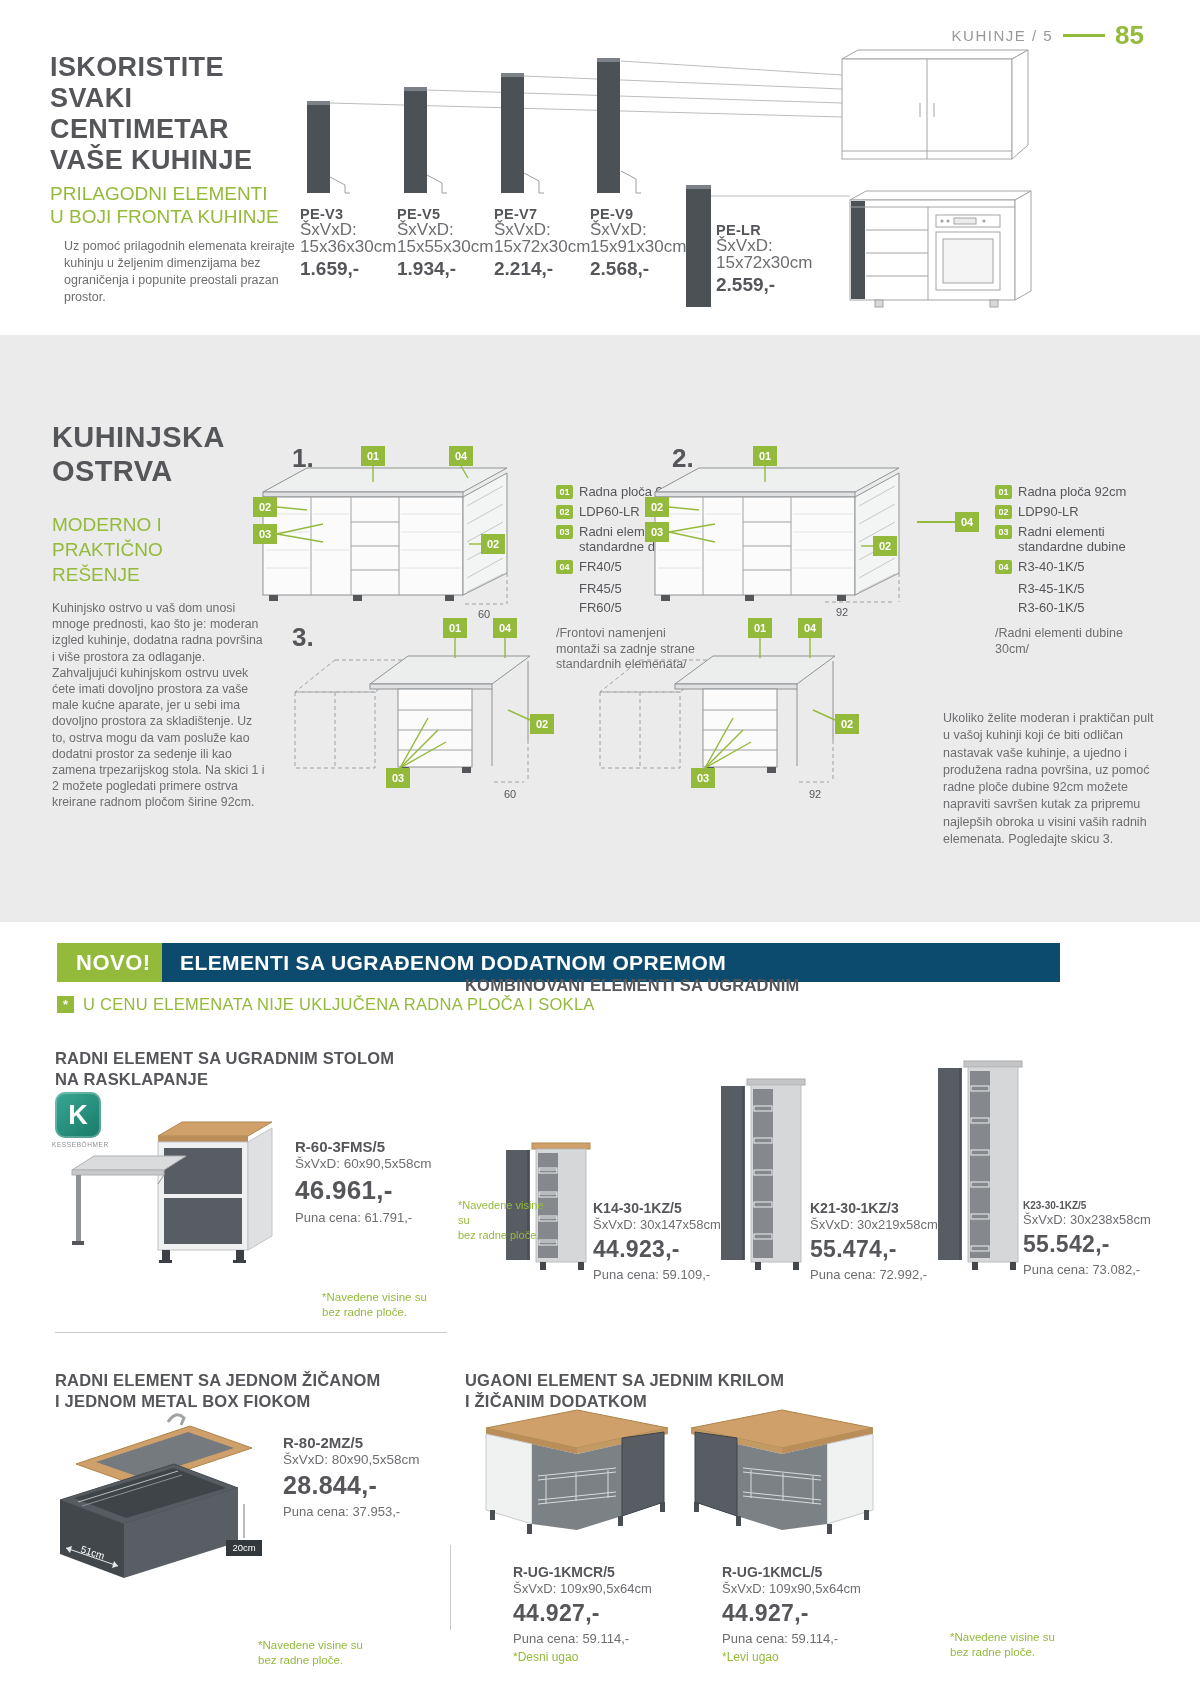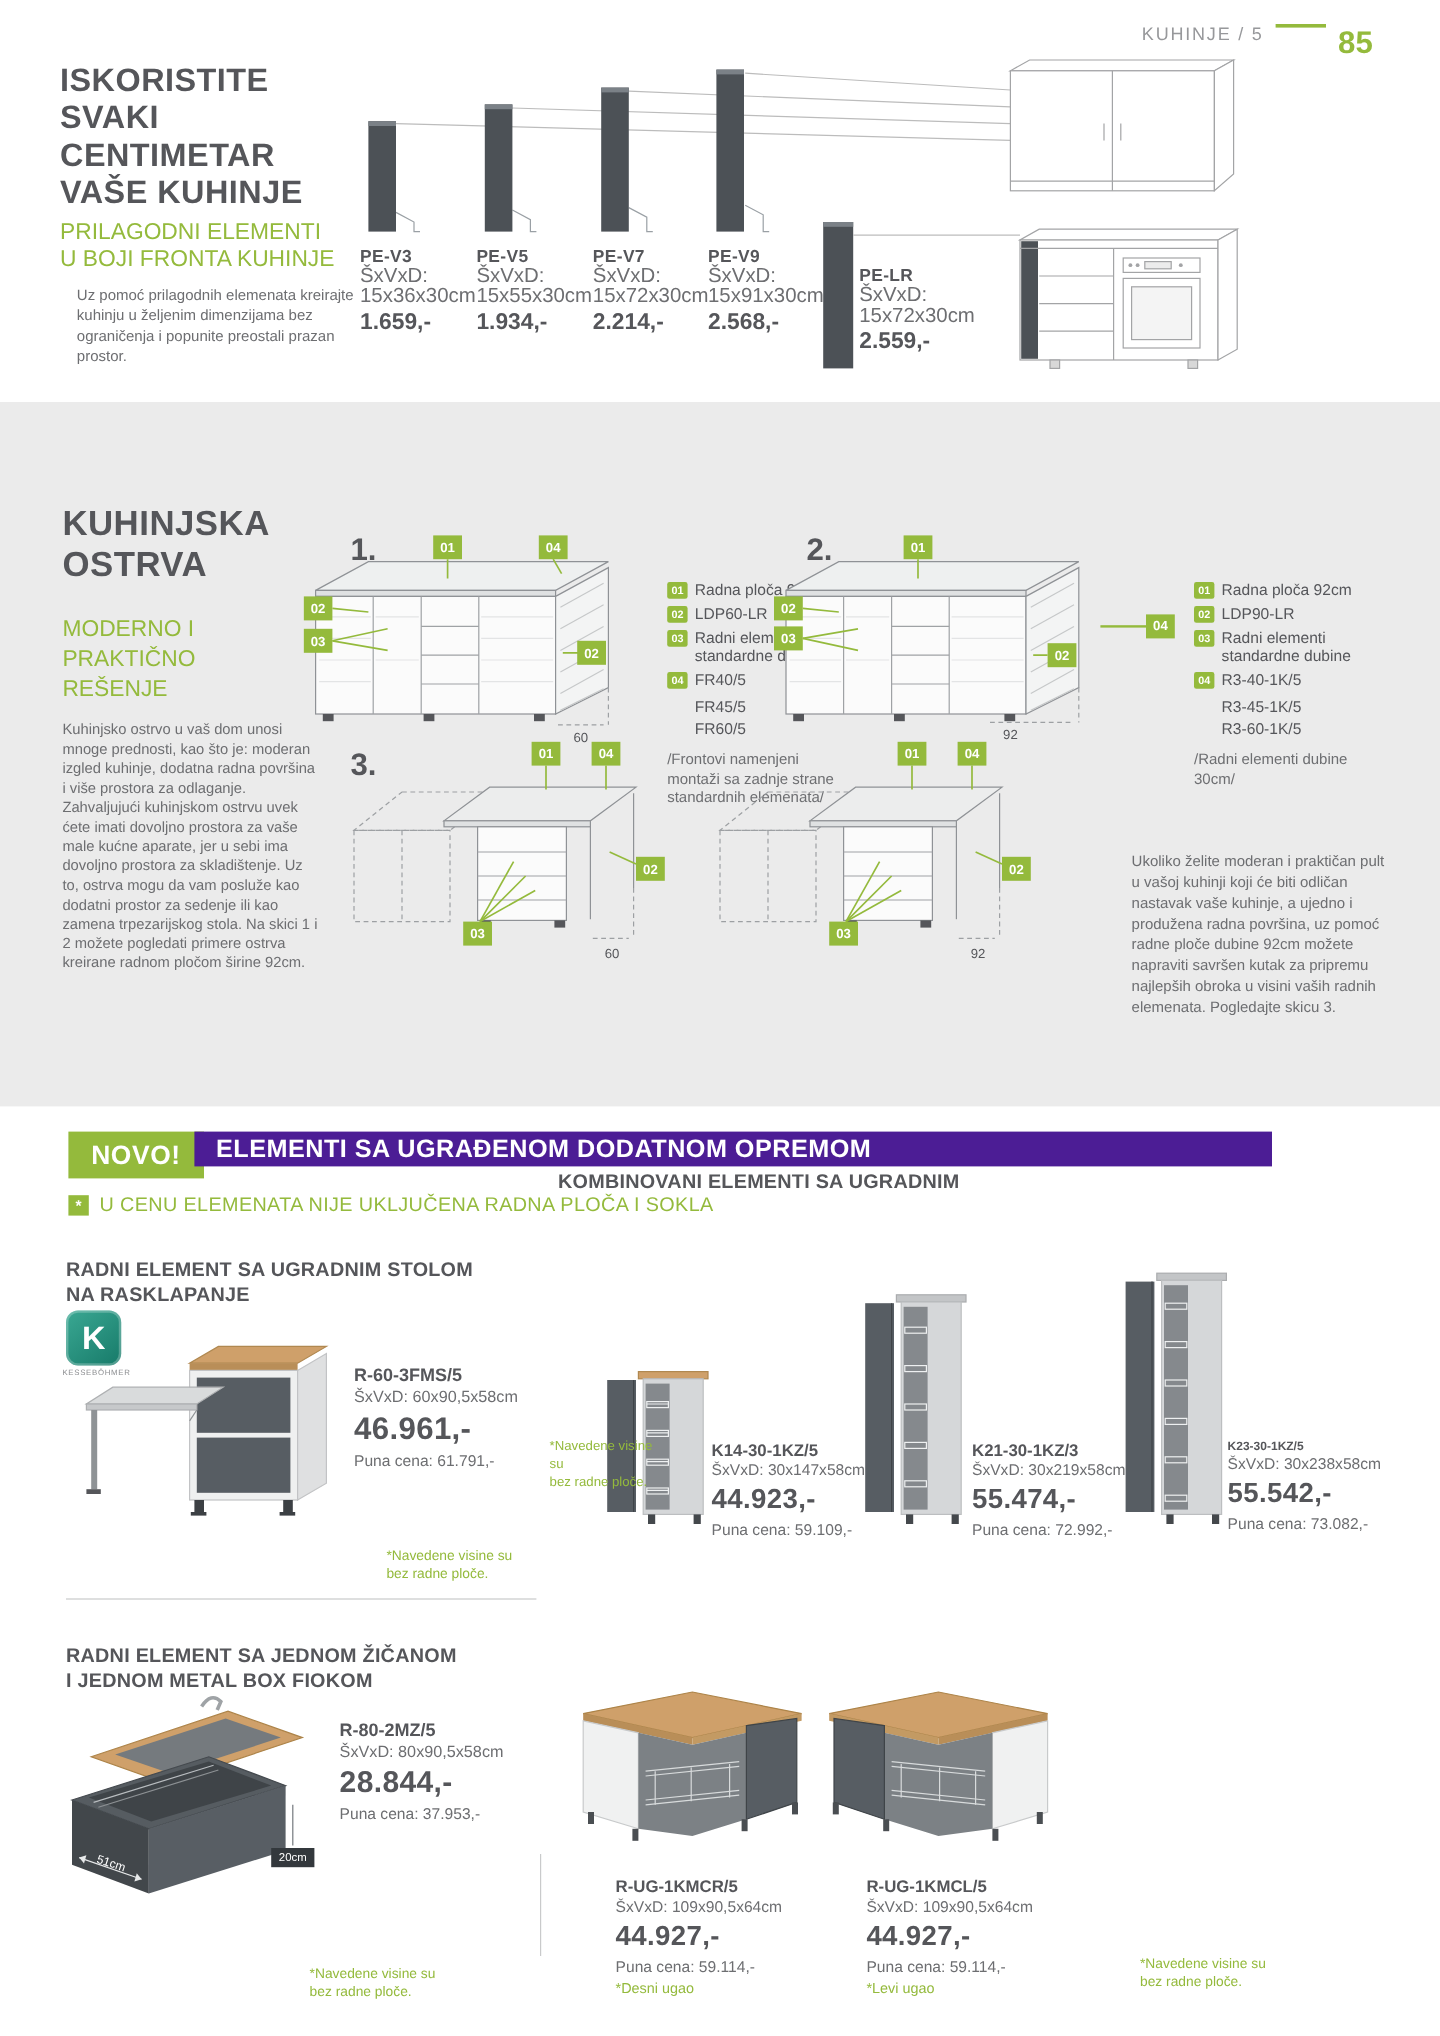--- a/index.html
+++ b/index.html
@@ -1,21 +1,21 @@
 <!DOCTYPE html>
 <html><head>
 <meta charset="utf-8">
 <style>
 *{margin:0;padding:0;box-sizing:border-box}
 body{background:#fff}
 .page{position:relative;width:1200px;height:1697px;background:#ffffff;overflow:hidden;
   font-family:"Liberation Sans",sans-serif;color:#6d6e71}
 .abs{position:absolute}
 
-.header{position:absolute;top:20px;right:56px;display:flex;align-items:flex-start;gap:10px}
+.header{position:absolute;top:20px;right:56px;display:flex;align-items:center;gap:10px}
 .crumb{font-size:15px;color:#97989b;letter-spacing:1.5px}
 .hline{width:42px;height:3px;background:#94ba3c}
 .pagenum{font-size:26px;font-weight:bold;color:#94ba3c}
 
 .h1{font-size:27px;line-height:31px;font-weight:bold;color:#55565a;letter-spacing:.4px}
 .h2{font-size:29px;line-height:34px;font-weight:bold;color:#55565a;letter-spacing:.4px}
 .sub{font-size:19px;line-height:23px;color:#94ba3c}
 .sub2{font-size:19px;line-height:25px;color:#94ba3c}
 .para{font-size:12.5px;line-height:17px;color:#6d6e71}
 
@@ -38,21 +38,21 @@
 .dimt{fill:#55565a;font-size:11px;text-anchor:middle;font-family:"Liberation Sans",sans-serif}
 .wdim{fill:#fff;font-size:10px;font-family:"Liberation Sans",sans-serif}
 .wdimm{fill:#fff;font-size:9.5px;text-anchor:middle;font-family:"Liberation Sans",sans-serif}
 
 .cbadge{position:absolute;width:24px;height:20px;background:#94ba3c;color:#fff;font-size:11px;font-weight:bold;
   display:flex;align-items:center;justify-content:center}
 .gline{position:absolute;height:2px;background:#94ba3c}
 
 .novo{position:absolute;left:57px;top:943px;height:39px;background:#94ba3c;color:#fff;font-weight:bold;
   font-size:22px;display:flex;align-items:center;padding:0 19px;letter-spacing:.5px}
-.banner{position:absolute;left:162px;top:943px;width:898px;height:29px;background:#4c1d95;color:#fff;
+.banner{position:absolute;left:162px;top:943px;width:898px;height:39px;background:#0c4a6e;color:#fff;
   font-weight:bold;font-size:21px;display:flex;align-items:center;padding:0 18px;letter-spacing:.4px}
 .cenanote{position:absolute;left:57px;top:995px;display:flex;align-items:center;gap:9px}
 .star{width:17px;height:17px;background:#94ba3c;color:#fff;font-size:13px;font-weight:bold;
   display:flex;align-items:center;justify-content:center}
 .cenatext{font-size:16.5px;font-weight:normal;color:#94ba3c;letter-spacing:.3px}
 
 .btitle{font-size:16.5px;font-weight:bold;color:#55565a;line-height:21px;letter-spacing:.2px}
 .pinfo .code{font-size:15px;font-weight:bold;color:#55565a}
 .pinfo .dims{font-size:13.5px;color:#6d6e71;margin-top:1px}
 .pinfo .bigprice{font-size:26px;font-weight:bold;color:#55565a;margin-top:4px;letter-spacing:.3px}
@@ -605,20 +605,24 @@
     <div class="code">R-80-2MZ/5</div>
     <div class="dims">ŠxVxD: 80x90,5x58cm</div>
     <div class="bigprice" style="font-size:25px">28.844,-</div>
     <div class="full">Puna cena: 37.953,-</div>
   </div>
   <div class="gnote abs" style="left:258px;top:1638px">
     <div>*Navedene visine su</div>
     <div>bez radne  ploče.</div>
   </div>
 
+  <div class="abs" style="left:465px;top:1370px;width:380px">
+    <div class="btitle">UGAONI ELEMENT SA JEDNIM KRILOM</div>
+    <div class="btitle">I ŽIČANIM DODATKOM</div>
+  </div>
 
   <svg class="abs" style="left:472px;top:1398px" width="205" height="162" viewBox="0 0 205 162">
     <polygon points="14,30 105,12 196,30 105,50" fill="#cfa06a" stroke="#ad8449"></polygon>
     <polygon points="14,30 105,50 105,56 14,36" fill="#b98e58"></polygon>
     <polygon points="105,50 196,30 196,36 105,56" fill="#c39a63"></polygon>
     <polygon points="14,36 60,46 60,126 14,112" fill="#f0f1f1" stroke="#c8cacb"></polygon>
     <polygon points="60,46 105,56 150,46 150,118 105,132 60,126" fill="#7c8185"></polygon>
     <g stroke="#d8dbdc">
       <line x1="66" y1="78" x2="144" y2="70"></line>
         <line x1="66" y1="82" x2="144" y2="74"></line>

